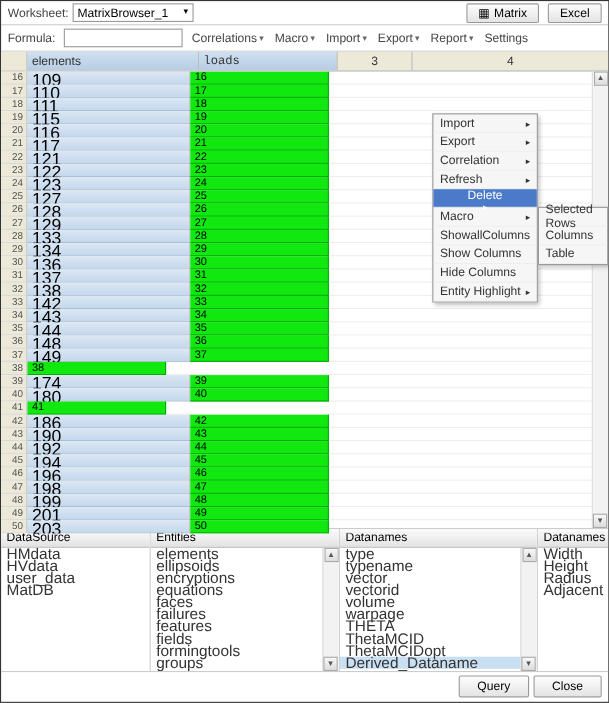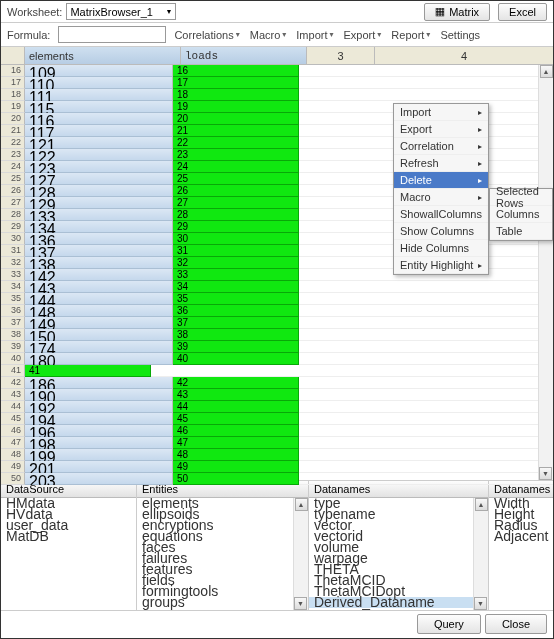--- a/index.html
+++ b/index.html
@@ -41,21 +41,21 @@
   .pbody { flex: 1; overflow: hidden; position: relative; }
   .pitem { padding: 0 5px; height: 11px; line-height: 11px; font-size: 14px; color: #333; }
   .pitem.sel { background: #c9dff2; }
   .scrollbar-v { position: absolute; right: 0; top: 0; bottom: 0; width: 15px; background: #f2f2f2; border-left: 1px solid #ddd; }
   .sb-btn { width: 13px; height: 13px; background: linear-gradient(#f8f8f8,#dcdcdc); border: 1px solid #aaa; margin: 0 auto; font-size: 7px; text-align: center; line-height: 11px; color: #555; }
   .footer { height: 26px; display: flex; justify-content: flex-end; align-items: center; padding: 0 6px; gap: 4px; }
   .fbtn { height: 20px; padding: 0 16px; border: 1px solid #999; background: linear-gradient(#fdfdfd,#e4e4e4); border-radius: 2px; display: flex; align-items: center; }
   .ctx-menu { position: absolute; background: #f6f6f6; border: 1px solid #999; box-shadow: 2px 2px 4px rgba(0,0,0,0.25); }
   .ctx-main { top: 56px; left: 392px; width: 96px; }
   .ctx-item { height: 17px; display: flex; align-items: center; justify-content: space-between; padding: 0 6px; color: #333; border-bottom: 1px solid #eee; }
-  .ctx-item.hl { background: #4a7ac8; color: #fff; }
+  .ctx-item.hl { background: #4a7ac8; color: #fff; flex-direction: column; }
   .ctx-item .arw { font-size: 8px; }
   .ctx-sub { top: 141px; left: 488px; width: 64px; }
   .tri { font-size: 7px; }
 </style>
 </head>
 <body>
 
 <div class="row toolbar1">
   <span class="lbl">Worksheet:</span>
   <div class="ws-combo">
@@ -238,21 +238,20 @@
         <div class="rest"></div>
       </div>
       <div class="grow">
         <div class="rn">37</div>
         <div class="c1">149</div>
         <div class="c2">37</div>
         <div class="rest"></div>
       </div>
       <div class="grow">
         <div class="rn">38</div>
-        <div class="c1">150</div>
         <div class="c2">38</div>
         <div class="rest"></div>
       </div>
       <div class="grow">
         <div class="rn">39</div>
         <div class="c1">174</div>
         <div class="c2">39</div>
         <div class="rest"></div>
       </div>
       <div class="grow">

